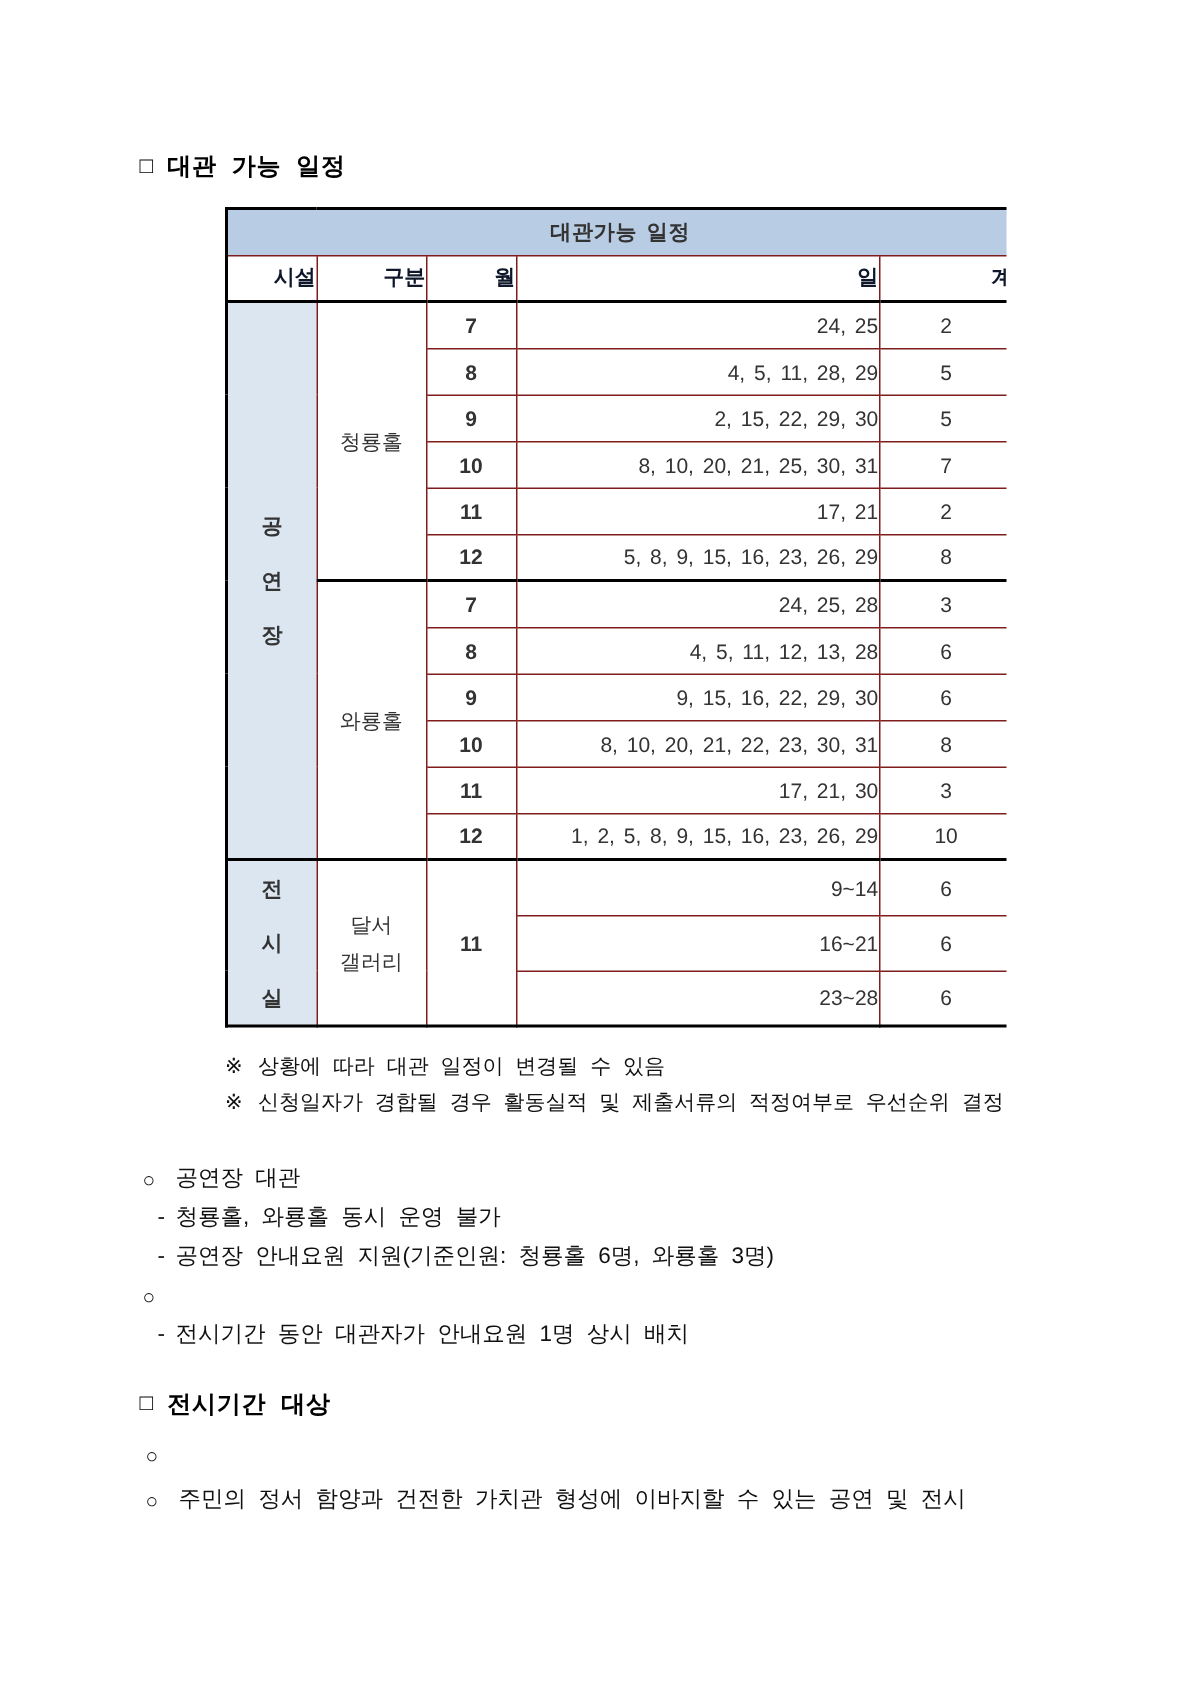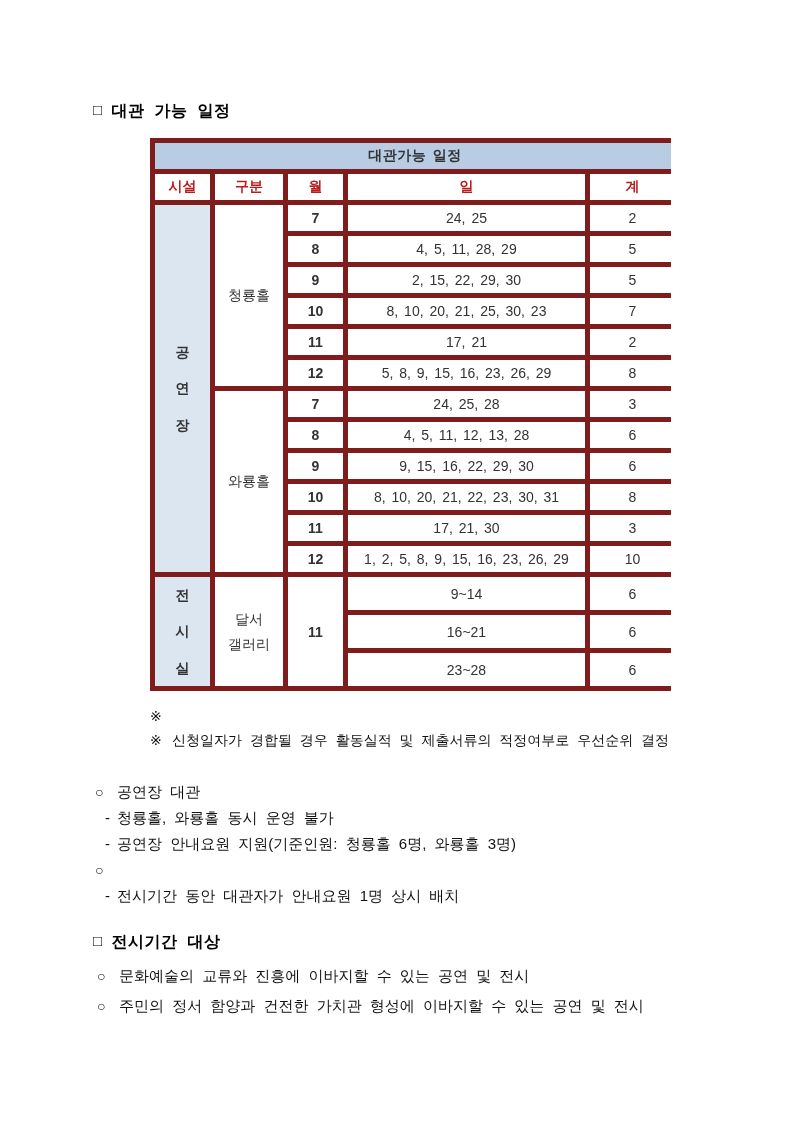--- a/index.html
+++ b/index.html
@@ -18,45 +18,45 @@
   }
   .sec-title .marker { margin-right: 9px; font-size: 15px; position: relative; top: -1px; }
 
   
   .table-wrap { margin: 16px 0 0 57px; }
   table.schedule {
     border-collapse: collapse; table-layout: fixed; width: 525px;
     border: 2px solid #000;
   }
   table.schedule td {
-    border: 5px solid #7f1d1d;
+    border: 1px solid #7f1d1d;
     font-size: 14px; color: #333;
     padding: 0 0 0 0;
     height: 31px;
     word-spacing: 2px;
   }
   td.t-title {
     background: #b8cce4; text-align: center; font-weight: bold; color: #000;
     font-size: 15px; height: 29px; border-bottom: 2px solid #000;
     word-spacing: 4px; letter-spacing: 0.5px;
   }
   tr.head td {
-    text-align: center; font-weight: bold; color: #b91c1c; height: 31px;
+    text-align: right; font-weight: bold; color: #0f172a; height: 31px;
   }
   tr.group-start > td, tr.sub-start > td { border-top: 2px solid #000; }
   td.facility-cell {
     background: #dce6f1; text-align: center; font-weight: bold; color: #000;
     line-height: 2.6; vertical-align: middle;
   }
   td.group-cell {
     text-align: center; font-weight: normal; color: #000; line-height: 1.75;
     vertical-align: middle;
   }
   td.month-cell { text-align: center; font-weight: bold; color: #000; }
-  td.days-cell { text-align: center; padding-left: 9px; }
+  td.days-cell { text-align: right; padding-left: 9px; }
   td.total-cell { text-align: center; }
 
   
   .notes { margin: 13px 0 0 57px; }
   .note-line {
     font-size: 14px; line-height: 24px; color: #111; white-space: nowrap;
     word-spacing: 4px; display: flex;
   }
   .note-line .marker { width: 22px; flex: 0 0 22px; }
 
@@ -123,21 +123,21 @@
             <td class="days-cell">4, 5, 11, 28, 29</td>
             <td class="total-cell">5</td>
           </tr>
           <tr>
             <td class="month-cell">9</td>
             <td class="days-cell">2, 15, 22, 29, 30</td>
             <td class="total-cell">5</td>
           </tr>
           <tr>
             <td class="month-cell">10</td>
-            <td class="days-cell">8, 10, 20, 21, 25, 30, 23</td>
+            <td class="days-cell">8, 10, 20, 21, 25, 30, 31</td>
             <td class="total-cell">7</td>
           </tr>
           <tr>
             <td class="month-cell">11</td>
             <td class="days-cell">17, 21</td>
             <td class="total-cell">2</td>
           </tr>
           <tr>
             <td class="month-cell">12</td>
             <td class="days-cell">5, 8, 9, 15, 16, 23, 26, 29</td>
@@ -189,20 +189,21 @@
             <td class="days-cell">23~28</td>
             <td class="total-cell">6</td>
           </tr>
         </tbody>
     </table>
   </div>
 
   <div class="notes">
     <div class="note-line">
       <span class="marker">※</span>
+      <span>상황에 따라 대관 일정이 변경될 수 있음</span>
     </div>
     <div class="note-line">
       <span class="marker">※</span>
       <span>신청일자가 경합될 경우 활동실적 및 제출서류의 적정여부로 우선순위 결정</span>
     </div>
   </div>
 
   <div class="rental-info">
     <div class="info-line">
       <span class="marker">○</span>
@@ -224,21 +225,20 @@
       <span>전시기간 동안 대관자가 안내요원 1명 상시 배치</span>
     </div>
   </div>
 
   <div class="sec-title sec2">
     <span class="marker">□</span><span>전시기간 대상</span>
   </div>
   <div class="sec2-items">
     <div class="sec2-line">
       <span class="marker">○</span>
-      <span>문화예술의 교류와 진흥에 이바지할 수 있는 공연 및 전시</span>
     </div>
     <div class="sec2-line">
       <span class="marker">○</span>
       <span>주민의 정서 함양과 건전한 가치관 형성에 이바지할 수 있는 공연 및 전시</span>
     </div>
   </div>
 
 </div>
 
 </body></html>

